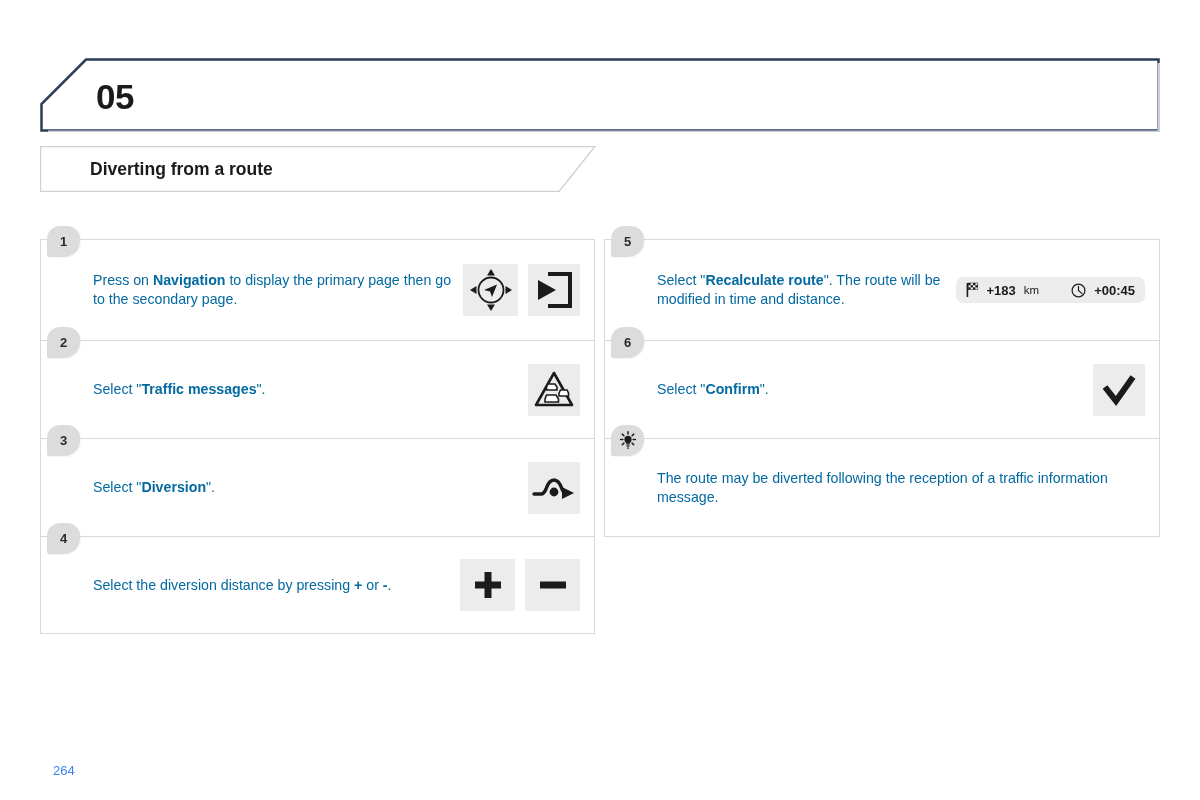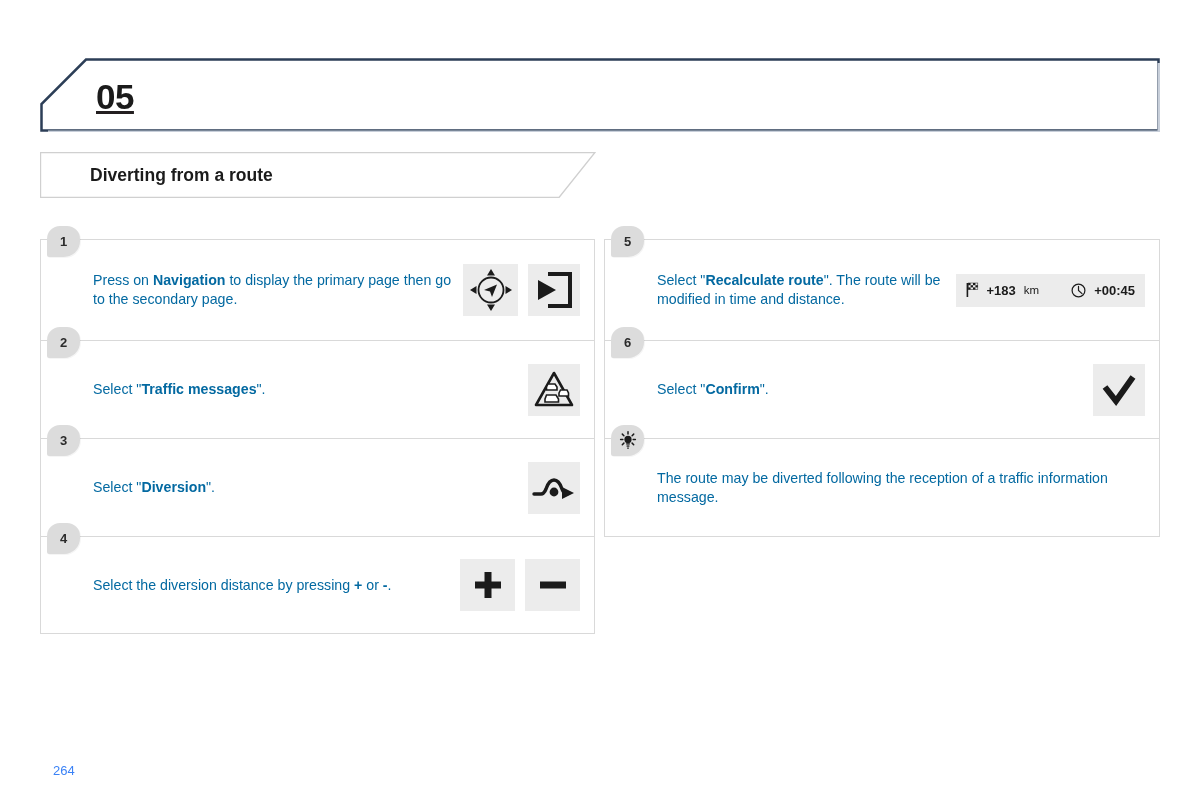--- a/index.html
+++ b/index.html
@@ -32,41 +32,40 @@
   }
   .chapter-header-inner {
     position: absolute;
     left: 0; top: 0;
     width: 1120px;
     height: 78px;
     display: flex;
     align-items: center;
     padding-left: 56px;
     box-sizing: border-box;
-    text-decoration: underline;
   }
   .chapter-num {
     font-size: 35px;
     font-weight: bold;
     letter-spacing: -0.5px;
     color: #1b1b1b;
   }
   .chapter-title {
     font-size: 35px;
     font-weight: bold;
     letter-spacing: 0px;
     color: #1b1b1b;
     margin-left: 26px;
   }
 
   
   .section-bar {
     position: absolute;
     left: 40px;
-    top: 152px;
+    top: 146px;
     width: 556px;
     height: 46px;
   }
   .section-bar svg {
     position: absolute;
     left: 0; top: 0;
     width: 556px; height: 46px;
   }
   .section-bar-inner {
     position: absolute;
@@ -145,28 +144,29 @@
     background: #ececec;
     display: flex;
     align-items: center;
     justify-content: center;
   }
   .icon-tile.sq { width: 52px; height: 52px; }
 
   
   .route-strip {
     background: #ececec;
-    height: 33px;
+    height: 26px;
     display: flex;
     align-items: center;
     padding: 0 10px;
     gap: 8px;
     font-size: 12.5px;
     color: #1b1b1b;
     white-space: nowrap;
+    border-radius: 7px;
   }
   .route-strip .val { font-weight: bold; font-size: 13px; }
   .route-strip .unit { font-size: 11.5px; }
   .route-gap { width: 16px; }
 
   
   .h-r1 { height: 100px; }
   .h-r2 { height: 98px; }
   .h-r3 { height: 98px; }
   .h-r4 { height: 97px; }

